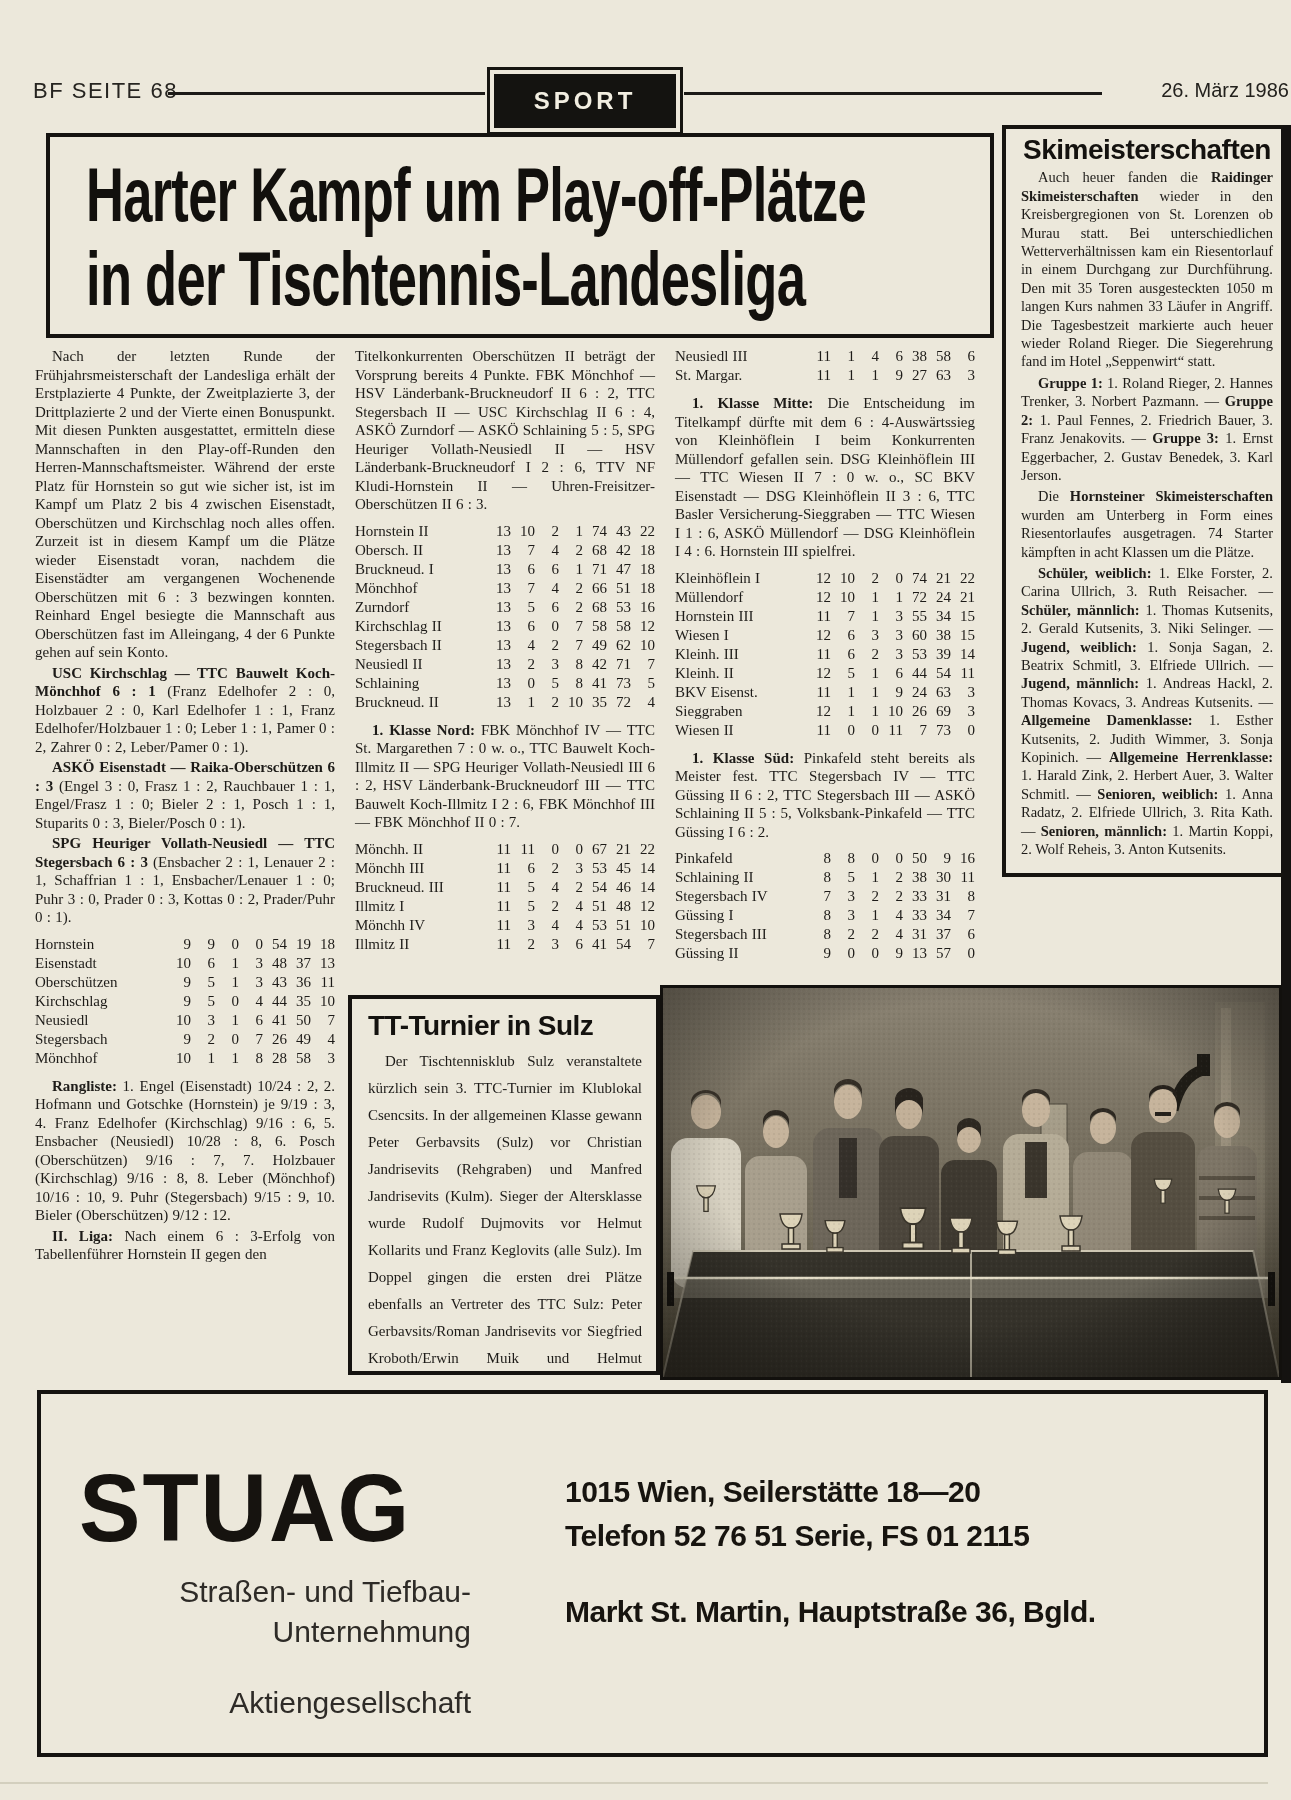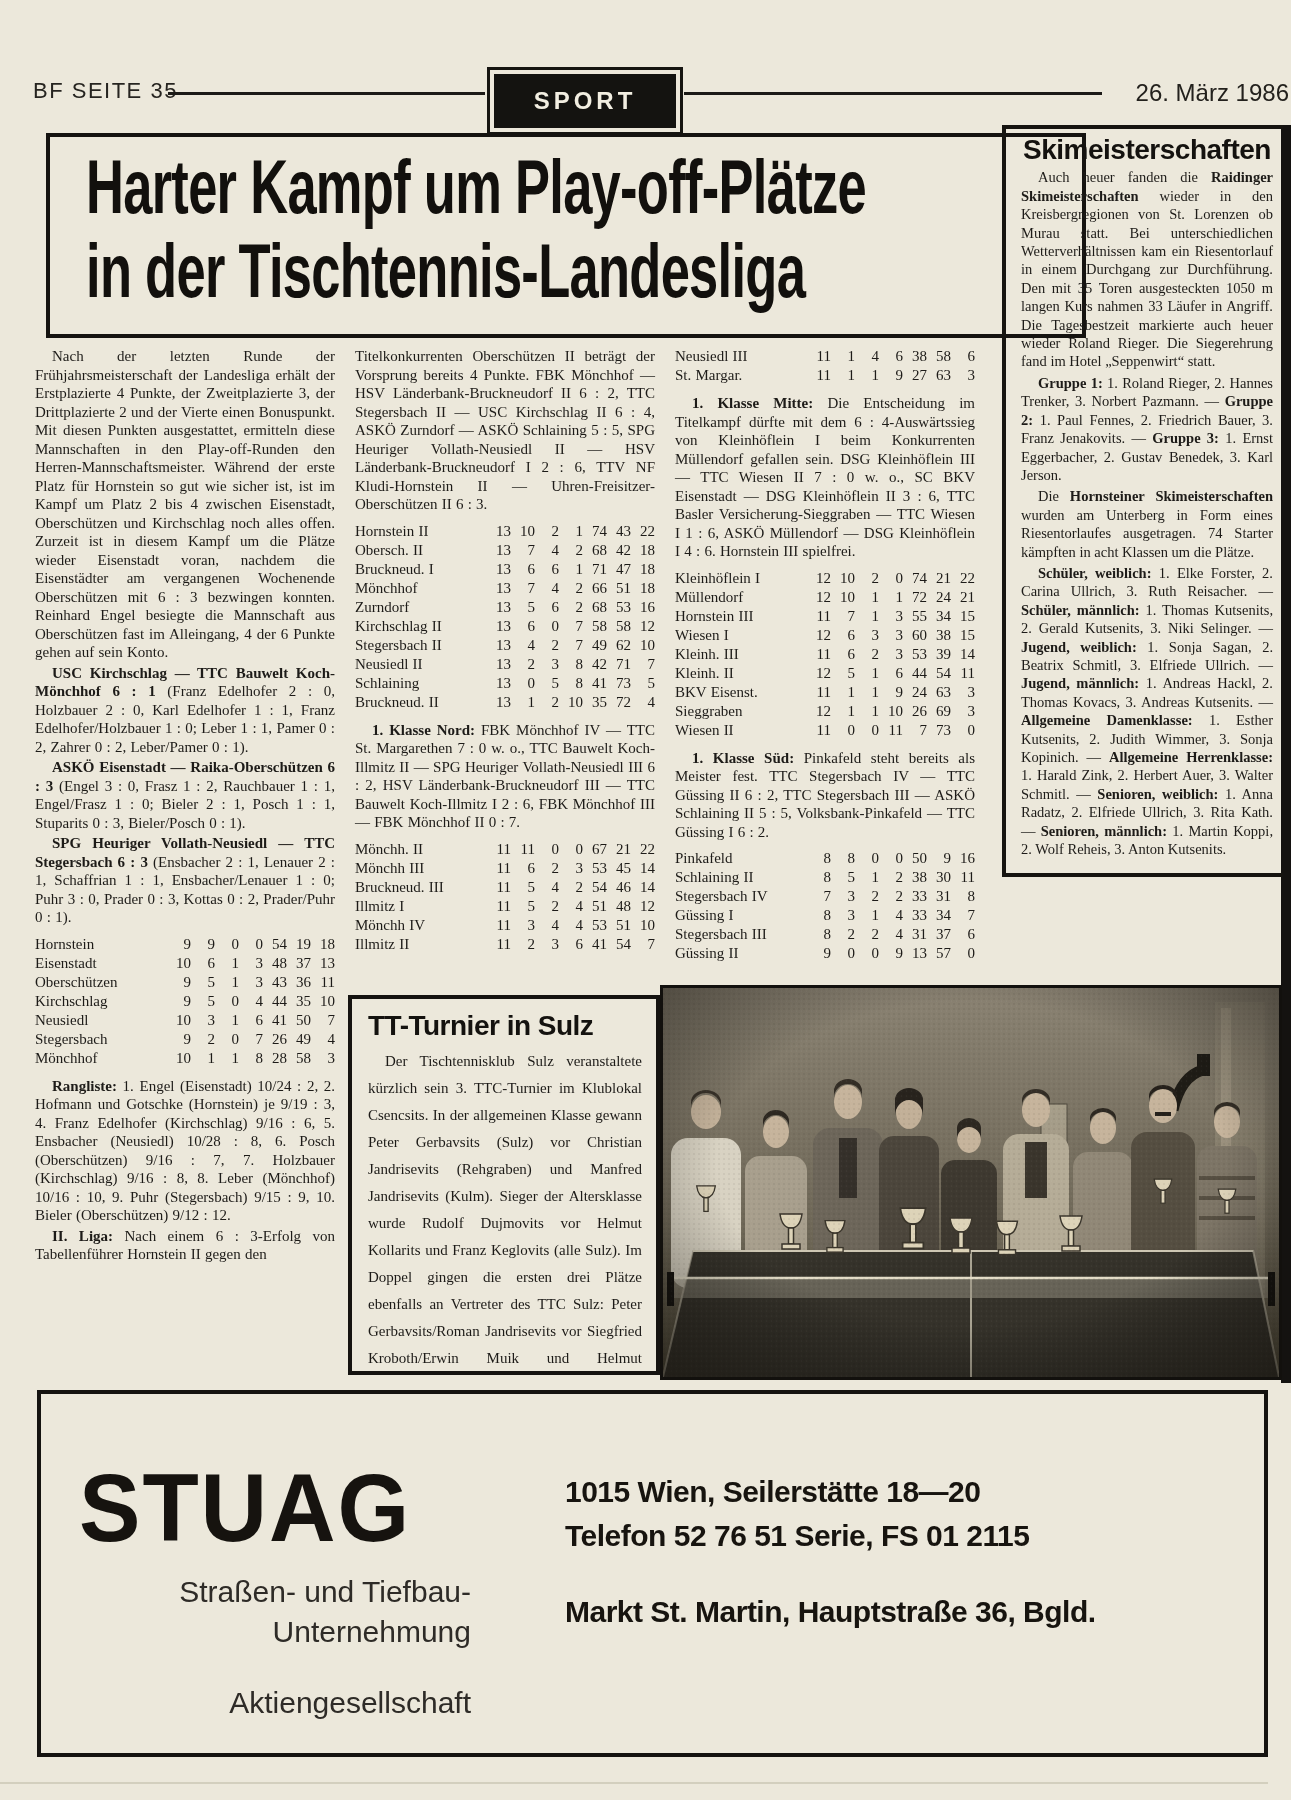--- a/index.html
+++ b/index.html
@@ -10,24 +10,24 @@
            font-size:22px;letter-spacing:1.5px;color:#262420;}
   .rule{position:absolute;height:3px;background:#1c1a17;}
   .rule-a{left:168px;top:92px;width:317px;}
   .rule-b{left:684px;top:92px;width:418px;}
   .sport-badge{position:absolute;left:487px;top:67px;width:196px;height:68px;border:3px solid #161511;
                background:#ece8db;box-sizing:border-box;padding:4px;}
   .sport-inner{width:100%;height:100%;background:#141310;color:#f2eee1;display:flex;align-items:center;
                justify-content:center;font-family:"Liberation Sans","DejaVu Sans",sans-serif;
                font-weight:700;font-size:24px;letter-spacing:4px;}
   .mh-right{position:absolute;right:2px;top:79px;font-family:"Liberation Sans","DejaVu Sans",sans-serif;
-            font-size:24px;color:#23211d;}
-  
-  .headline-box{position:absolute;left:46px;top:133px;width:1040px;height:205px;border:4px solid #151310;
-                box-sizing:border-box;padding:8px 0 0 36px;overflow:hidden;}
+            font-size:20px;color:#23211d;}
+  
+  .headline-box{position:absolute;left:46px;top:133px;width:948px;height:205px;border:4px solid #151310;
+                box-sizing:border-box;padding:16px 0 0 36px;overflow:hidden;}
   .hl{font-family:"Liberation Sans","DejaVu Sans",sans-serif;font-weight:700;font-size:76px;
       line-height:84px;letter-spacing:-1px;white-space:nowrap;transform:scaleX(.69);
       transform-origin:0 50%;color:#12100d;}
   
   .edge-bar{position:absolute;left:1281px;top:125px;width:10px;height:1258px;background:#141210;}
   .fold-line{position:absolute;left:0;top:1782px;width:1268px;height:2px;background:#c9c4b2;opacity:.7;}
   
   .sidebar{position:absolute;left:1002px;top:125px;width:281px;box-sizing:border-box;
            border-left:4px solid #161410;border-top:4px solid #161410;border-bottom:4px solid #161410;
            padding:10px 10px 12px 15px;font-size:14.5px;line-height:18.4px;text-align:justify;}
@@ -66,21 +66,21 @@
   .ad-ag{position:absolute;left:38px;top:292px;width:392px;text-align:right;font-size:30px;color:#2e2b27;}
   .ad-right{position:absolute;left:524px;top:76px;font-weight:700;font-size:30px;line-height:44px;
             letter-spacing:-.5px;color:#17140f;}
   .ad-gap{height:32px;}
 </style>
 </head>
 <body>
 
 <div class="page">
 
-  <span class="mh-left">BF SEITE 35</span>
+  <span class="mh-left">BF SEITE 68</span>
   <div class="rule rule-a"></div>
   <div class="sport-badge">
     <div class="sport-inner">SPORT</div>
   </div>
   <div class="rule rule-b"></div>
   <span class="mh-right">26. März 1986</span>
 
   <div class="headline-box">
     <div class="hl">Harter Kampf um Play-off-Plätze</div>
     <div class="hl">in der Tischtennis-Landesliga</div>

